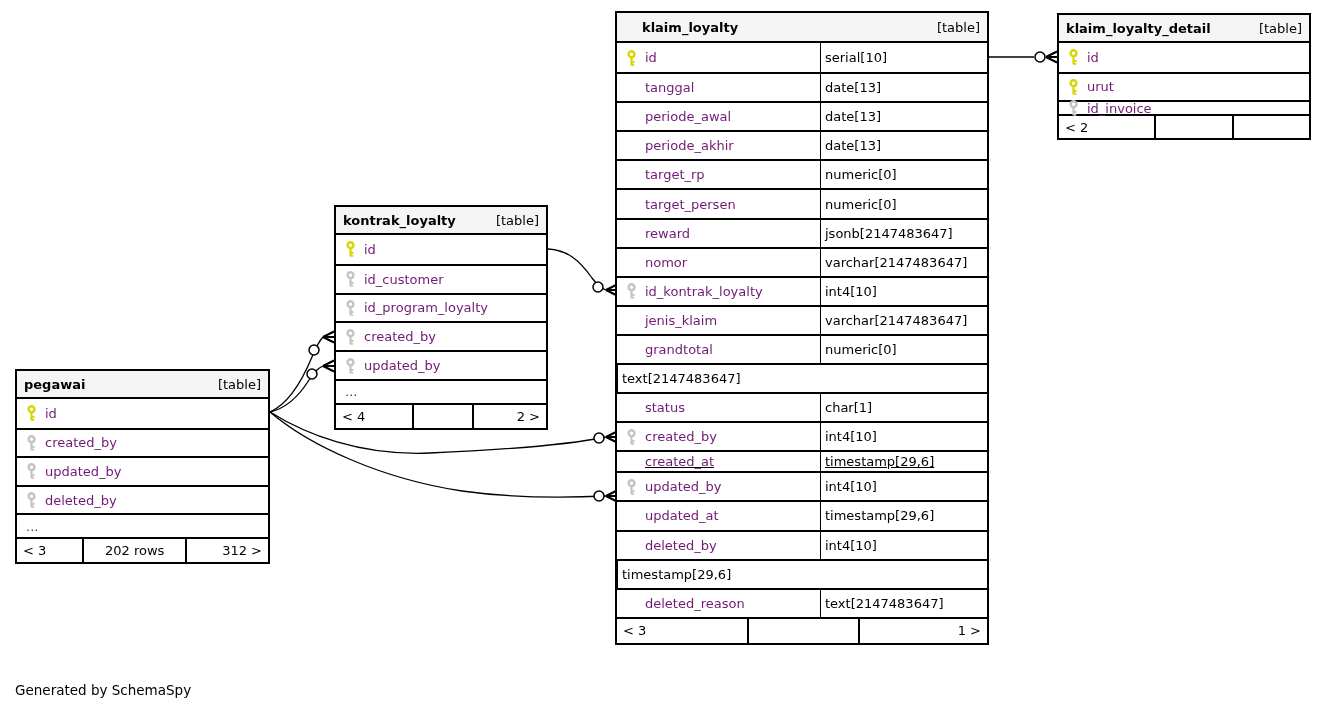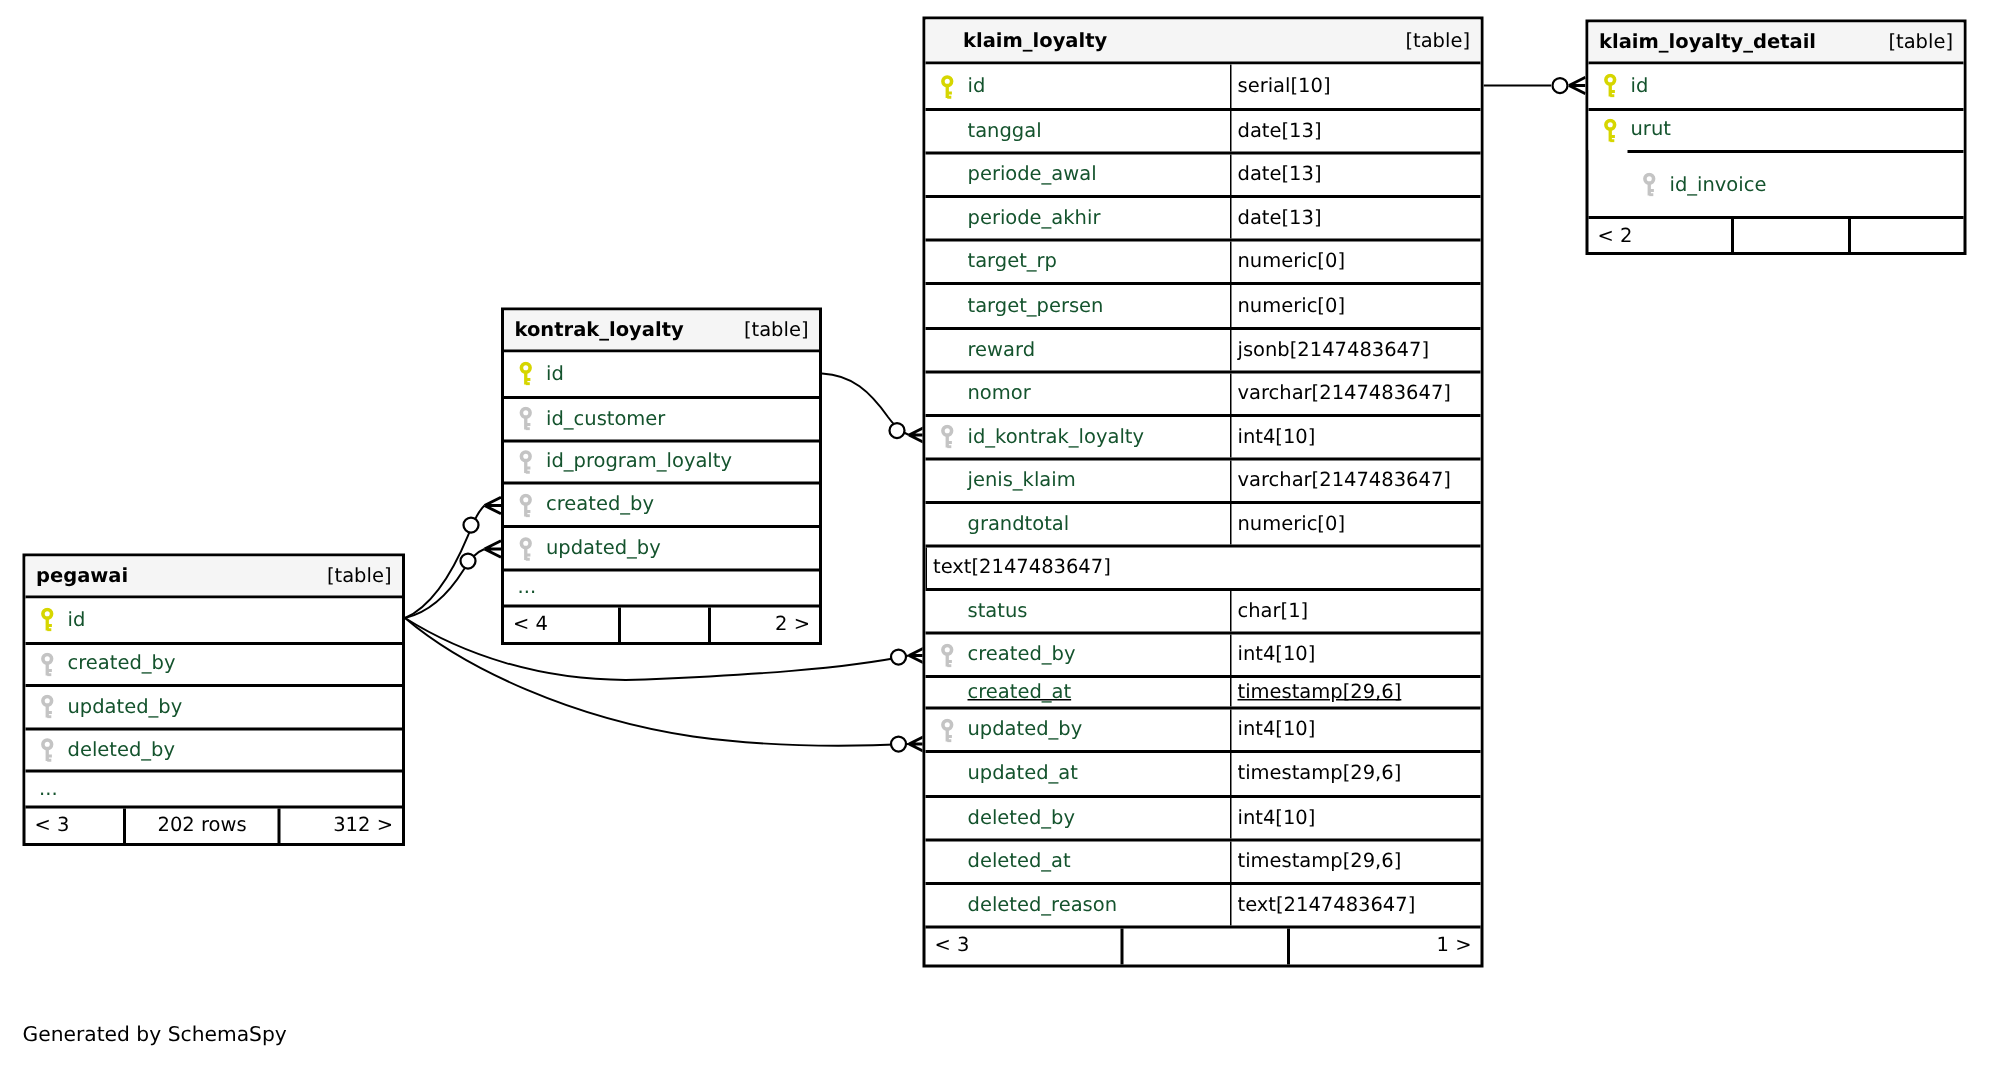--- a/index.html
+++ b/index.html
@@ -9,21 +9,21 @@
   #tables{position:absolute;left:0;top:0;width:100%;height:100%;z-index:2;pointer-events:none;}
   .tbl{position:absolute;border:2px solid #000;background:#fff;box-sizing:border-box;pointer-events:auto;}
   .hdr{display:flex;justify-content:space-between;align-items:center;
        background:#f5f5f5;border-bottom:2px solid #000;box-sizing:border-box;padding:0 7px;}
   .ttl{font-weight:bold;font-size:13px;color:#000;white-space:nowrap;}
   .badge{font-size:13px;color:#000;white-space:nowrap;}
   .row{display:flex;align-items:stretch;box-sizing:border-box;background:#fff;}
   .row + .row{border-top:2px solid #000;}
   .namecell{flex:1;display:flex;align-items:center;min-width:0;}
   .keyslot{width:12px;margin-left:9px;display:flex;align-items:center;flex:none;}
-  .cname{margin-left:7px;font-size:13px;color:#14532d;white-space:nowrap;}
+  .cname{margin-left:7px;font-size:13px;color:#701a75;white-space:nowrap;}
   .ell .cname{margin-left:9px;}
   .ctype{border-left:1px solid #000;display:flex;align-items:center;
          padding-left:4px;font-size:13px;color:#000;box-sizing:border-box;flex:none;white-space:nowrap;}
   .ftr{display:flex;border-top:2px solid #000;box-sizing:border-box;}
   .fcell{display:flex;align-items:center;font-size:13px;color:#000;
          padding:0 6px;box-sizing:border-box;white-space:nowrap;}
   .fcell + .fcell{border-left:2px solid #000;}
   .fc0{justify-content:flex-start;}
   .fc1{justify-content:center;}
   .fc2{justify-content:flex-end;}
@@ -364,24 +364,20 @@
           <div class="ctype" style="width: 167px;">timestamp[29,6]</div>
         </div>
         <div class="row" style="height: 29.1px;">
           <div class="namecell">
             <span class="keyslot"></span>
             <span class="cname">deleted_by</span>
           </div>
           <div class="ctype" style="width: 167px;">int4[10]</div>
         </div>
         <div class="row" style="height: 29.1px;">
-          <div class="namecell">
-            <span class="keyslot"></span>
-            <span class="cname">deleted_at</span>
-          </div>
           <div class="ctype" style="width: 167px;">timestamp[29,6]</div>
         </div>
         <div class="row" style="height: 29.1px;">
           <div class="namecell">
             <span class="keyslot"></span>
             <span class="cname">deleted_reason</span>
           </div>
           <div class="ctype" style="width: 167px;">text[2147483647]</div>
         </div>
         <div class="ftr" style="height: 26px;">
@@ -414,21 +410,21 @@
               <svg width="11" height="16" viewBox="0 0 11 16">
                 <circle cx="5.5" cy="4.2" r="2.9" fill="none" stroke="#d6d600" stroke-width="2.4"></circle>
                 <line x1="5.5" y1="7" x2="5.5" y2="15.3" stroke="#d6d600" stroke-width="2.2"></line>
                 <line x1="5.5" y1="12" x2="8.6" y2="12" stroke="#d6d600" stroke-width="1.9"></line>
                 <line x1="5.5" y1="14.8" x2="8.2" y2="14.8" stroke="#d6d600" stroke-width="1.9"></line>
               </svg>
             </span>
             <span class="cname">urut</span>
           </div>
         </div>
-        <div class="row" style="height: 44px; margin-left: 26px;">
+        <div class="row" style="height: 14px;">
           <div class="namecell">
             <span class="keyslot">
               <svg width="11" height="16" viewBox="0 0 11 16">
                 <circle cx="5.5" cy="4.2" r="2.9" fill="none" stroke="#c4c4c4" stroke-width="2.4"></circle>
                 <line x1="5.5" y1="7" x2="5.5" y2="15.3" stroke="#c4c4c4" stroke-width="2.2"></line>
                 <line x1="5.5" y1="12" x2="8.6" y2="12" stroke="#c4c4c4" stroke-width="1.9"></line>
                 <line x1="5.5" y1="14.8" x2="8.2" y2="14.8" stroke="#c4c4c4" stroke-width="1.9"></line>
               </svg>
             </span>
             <span class="cname">id_invoice</span>

